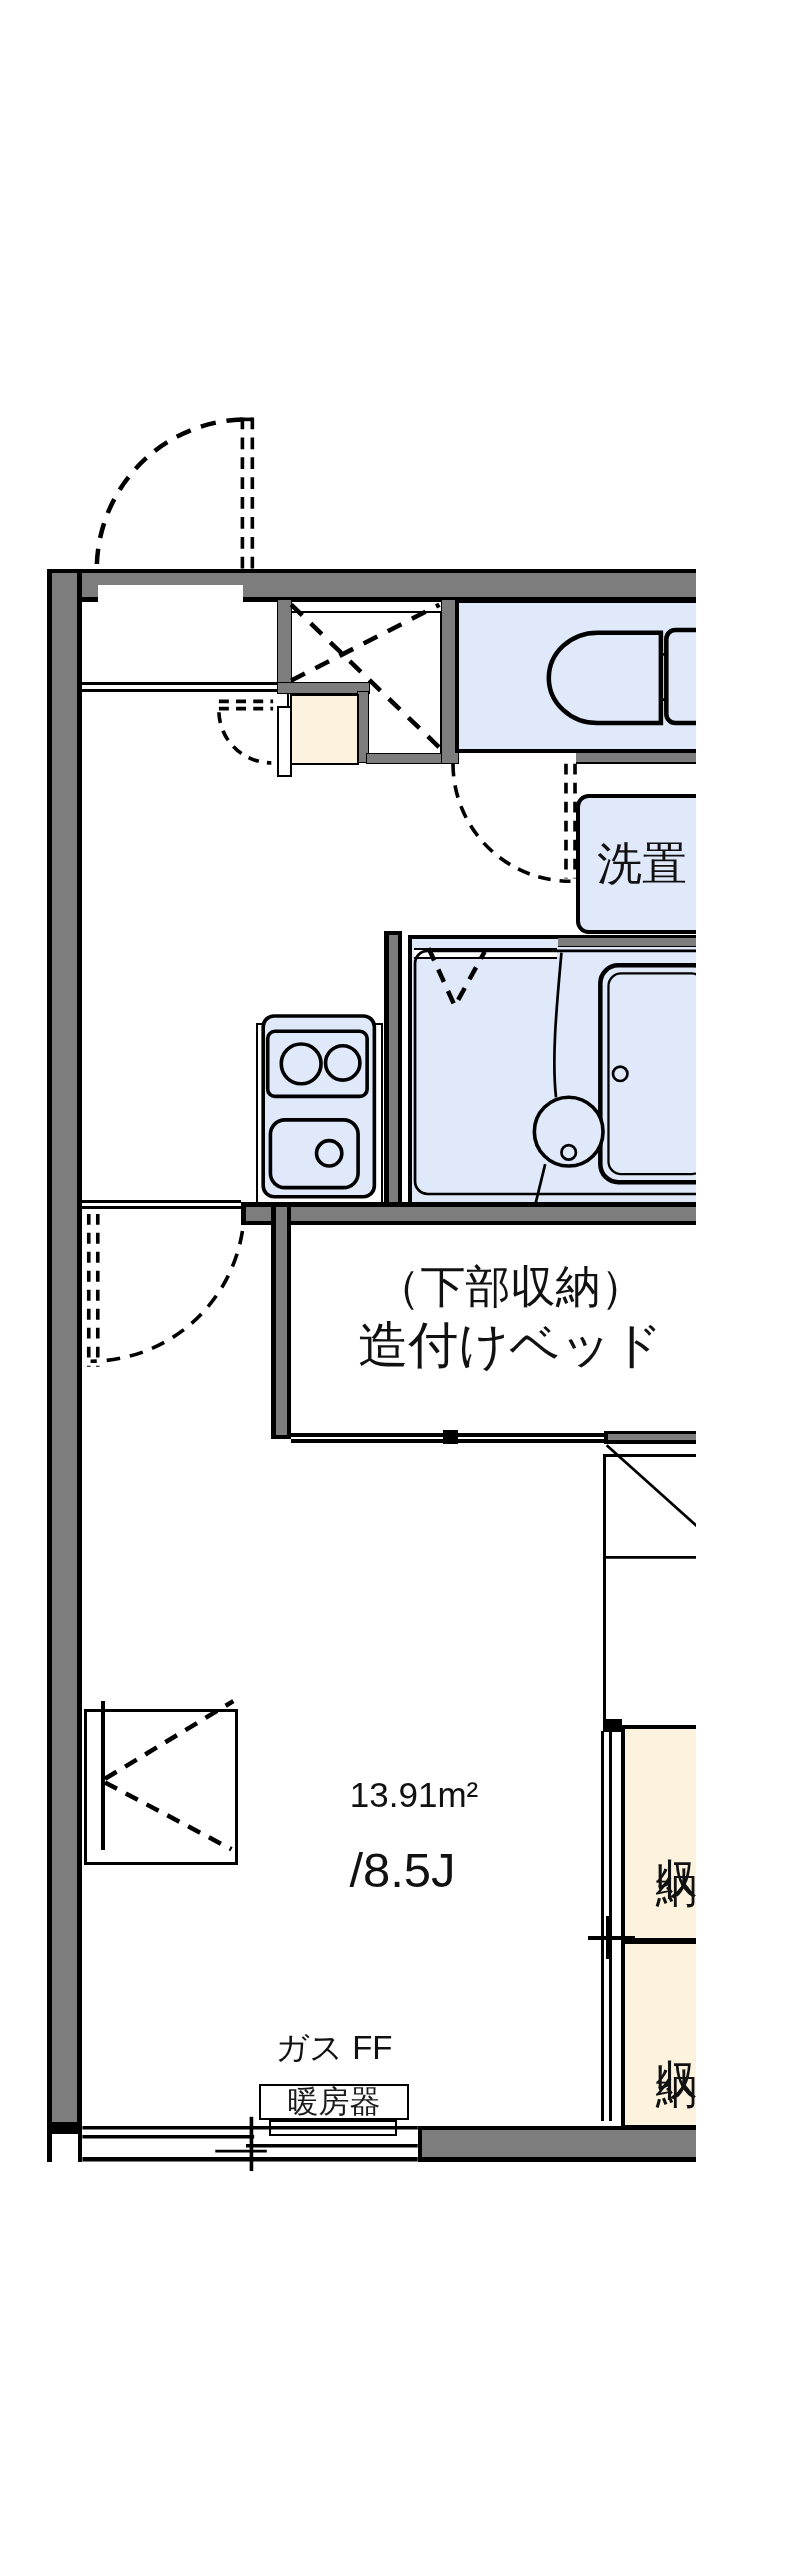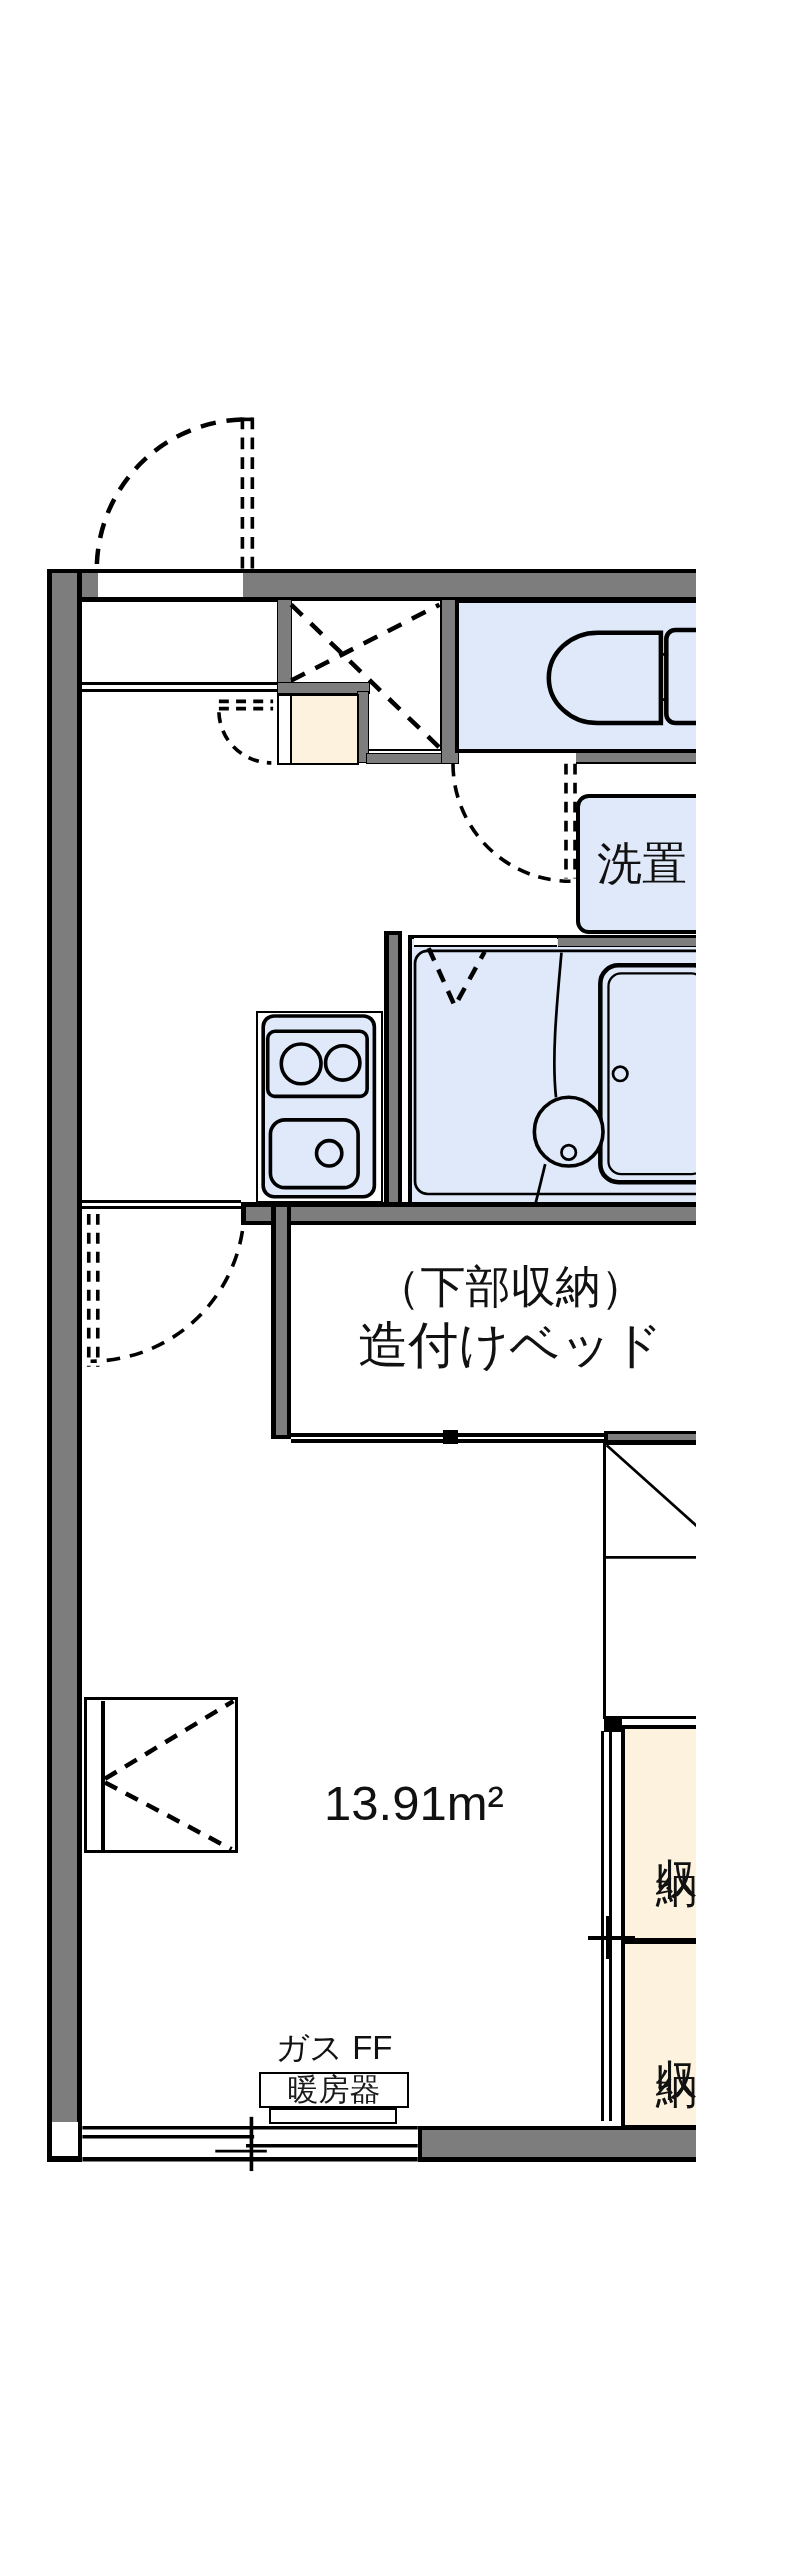--- a/index.html
+++ b/index.html
@@ -1,21 +1,21 @@
 <!DOCTYPE html>
 <html style="font-size:14.5px"><head>
 <meta charset="utf-8">
 <style>
   html,body{margin:0;padding:0;background:#fff;}
   #canvas{position:relative;width:696px;height:2576px;background:#fff;overflow:hidden;
           font-family:"Liberation Sans","DejaVu Sans",sans-serif;color:#1a1a1a;}
   .abs{position:absolute;}
   .blk{background:#000;}
   .gry{background:#7d7d7d;}
-  .wht{background:#fff;}
+  .wht{background:#fff;margin-top:12px;}
   .blue{background:#dfe9fa;}
   .cream{background:#fcf2de;}
   .bord3{border:2.7px solid #000;box-sizing:border-box;}
   .bord4{border:3.6px solid #000;box-sizing:border-box;}
   .bord5{border:4.5px solid #000;box-sizing:border-box;}
   .ctr{display:flex;align-items:center;justify-content:center;text-align:center;}
   .vert{writing-mode:vertical-rl;letter-spacing:9px;}
   svg{position:absolute;left:0;top:0;}
   .lbl{position:absolute;color:#111;}
 </style>
@@ -93,21 +93,22 @@
   <div class="lbl ctr vert" style="left:621px;top:1725px;width:111px;height:217px;font-size:42px;">収納</div>
   <div class="lbl ctr vert" style="left:621px;top:1940px;width:111px;height:189px;font-size:42px;">収納</div>
   <div class="abs blk" style="left:601px;top:1731px;width:2.7px;height:390px;"></div>
   <div class="abs blk" style="left:609px;top:1731px;width:2.7px;height:390px;"></div>
   <div class="abs blk" style="left:588px;top:1936px;width:47px;height:3.6px;"></div>
   <div class="abs blk" style="left:606px;top:1916px;width:3.6px;height:43px;"></div>
 
   <div class="abs wht bord4" style="left:84px;top:1697px;width:154px;height:156px;"></div>
   <div class="abs blk" style="left:101px;top:1701px;width:3.6px;height:149px;"></div>
 
-  <div class="lbl" style="left:271px;top:1775px;width:286px;text-align:center;font-size:49px;">13.91m²</div>
+  <div class="lbl" style="left:271px;top:1775px;width:286px;text-align:center;font-size:35px;">13.91m²</div>
+  <div class="lbl" style="left:267px;top:1842px;width:271px;text-align:center;font-size:49px;">/8.5J</div>
 
   <div class="lbl" style="left:259px;top:2026px;width:150px;text-align:center;font-size:33px;">ガス FF</div>
   <div class="abs wht bord3 ctr" style="left:259px;top:2072px;width:150px;height:36px;font-size:31px;">
     <span>暖房器</span>
   </div>
   <div class="abs wht bord3" style="left:269px;top:2108px;width:128px;height:16.3px;"></div>
 
   <svg width="812" height="2576" viewBox="0 0 898 2850">
 
     <path d="M 107 624 A 166 166 0 0 1 273 464" fill="none" stroke="#000" stroke-width="5" stroke-dasharray="17 12"></path>

